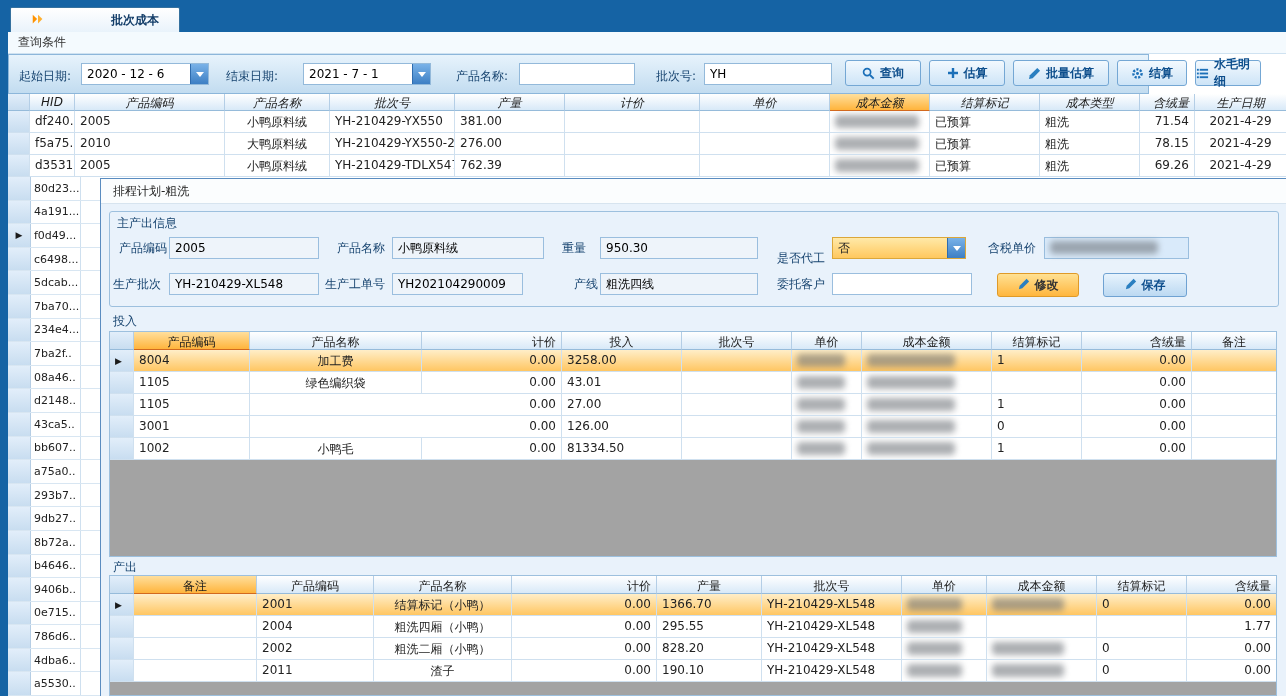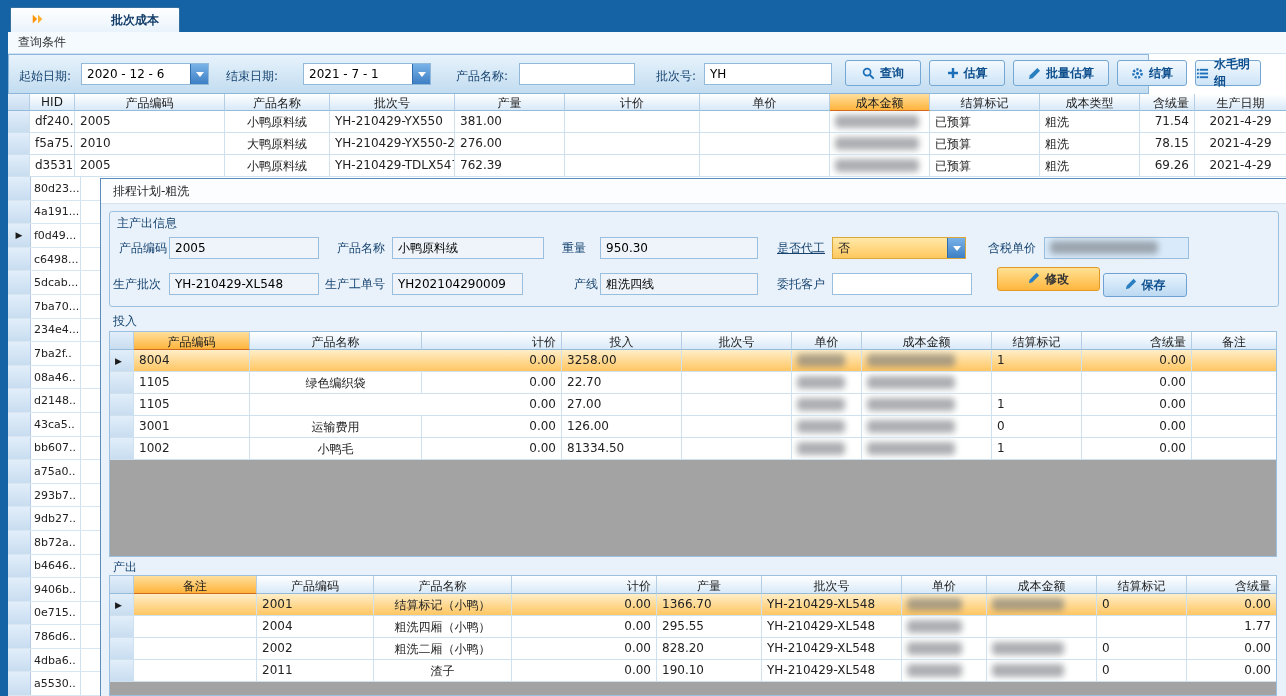--- a/index.html
+++ b/index.html
@@ -45,21 +45,21 @@
   .arrow{display:none;font-size:9px;color:#1a1a1a;line-height:14px;}
   .sel .arrow,.cur .arrow{display:inline;}
   .blob{display:none;height:13px;border-radius:4px;background:#676c72;opacity:.55;filter:blur(3px);
         vertical-align:middle;}
   .redacted .blob{display:inline-block;}
   .grayfill{position:absolute;left:0;right:0;bottom:0;background:#a3a3a3;}
 
   
   .maingrid{position:absolute;left:8px;top:94px;width:1278px;}
   .mg-header{position:relative;height:17px;}
-  .mg-header .cell{padding-top:1px;}
+  .mg-header .cell{padding-top:1px;font-style:italic;}
   .mg-ind{left:0;width:22px;background:linear-gradient(#e2eefa,#c8ddf0);}
   .mg-hid{left:22px;width:45px;}
   .mg-code{left:67px;width:150px;}
   .mg-name{left:217px;width:105px;text-align:center;}
   .mg-batch{left:322px;width:125px;}
   .mg-qty{left:447px;width:110px;}
   .mg-price{left:557px;width:135px;}
   .mg-unit{left:692px;width:130px;}
   .mg-cost{left:822px;width:100px;}
   .mg-mark{left:922px;width:110px;}
@@ -409,40 +409,40 @@
 
     <div class="groupbox" style="left:8px;top:32px;width:1170px;height:96px;"></div>
     <span class="gb-label" style="left:16px;top:36px;">主产出信息</span>
 
     <span class="f-label" style="left:18px;top:61px;">产品编码</span>
     <input class="f-input" style="left: 68px; top: 58px; width: 150px;" value="2005">
     <span class="f-label" style="left:236px;top:61px;">产品名称</span>
     <input class="f-input" style="left: 291px; top: 58px; width: 152px;" value="小鸭原料绒">
     <span class="f-label" style="left:461px;top:61px;">重量</span>
     <input class="f-input" style="left: 499px; top: 58px; width: 158px;" value="950.30">
-    <span class="f-label" style="left:676px;top:61px;text-decoration:underline;">是否代工</span>
+    <span class="f-label" style="left:676px;top:71px;">是否代工</span>
     <div class="combo" style="left:731px;top:58px;width:134px;">
       <span class="combo-text">否</span>
       <div class="dd-btn">
           <div class="dd-tri"></div>
         </div>
     </div>
     <span class="f-label" style="left:887px;top:61px;">含税单价</span>
     <div class="f-input bluebg redacted" style="left:943px;top:58px;width:145px;"><span class="blob" style="width:108px"></span></div>
 
     <span class="f-label" style="left:12px;top:97px;">生产批次</span>
     <input class="f-input" style="left: 68px; top: 94px; width: 150px;" value="YH-210429-XL548">
     <span class="f-label" style="left:224px;top:97px;">生产工单号</span>
     <input class="f-input" style="left: 291px; top: 94px; width: 131px;" value="YH202104290009">
     <span class="f-label" style="left:473px;top:97px;">产线</span>
     <input class="f-input" style="left: 499px; top: 94px; width: 158px;" value="粗洗四线">
     <span class="f-label" style="left:676px;top:97px;">委托客户</span>
     <input class="f-input white" style="left: 731px; top: 94px; width: 140px;" value="">
 
-    <div class="panel-btn btn-orange" style="left:896px;top:88px;width:103px;">
+    <div class="panel-btn btn-orange" style="left:896px;top:94px;width:82px;">
       <span>
         <svg width="12" height="12" viewBox="0 0 14 14">
             <path d="M1 13l1-4 8-8 3 3-8 8z" fill="#2a7fc0"></path>
           </svg>
       </span>
       <span>修改</span>
     </div>
     <div class="panel-btn btn-blue" style="left:1002px;top:94px;width:84px;">
       <span>
         <svg width="12" height="12" viewBox="0 0 14 14">
@@ -465,36 +465,37 @@
         <div class="cell gh in-cost">成本金额</div>
         <div class="cell gh in-mark">结算标记</div>
         <div class="cell gh in-down">含绒量</div>
         <div class="cell gh in-note">备注</div>
       </div>
       <div>
 
           <div class="grow sel">
             <div class="cell in-ind"><span class="arrow">▶</span></div>
             <div class="cell in-code">8004</div>
+            <div class="cell in-name">加工费</div>
             <div class="cell in-price">0.00</div>
             <div class="cell in-input">3258.00</div>
             <div class="cell in-batch"></div>
             <div class="cell in-unit redacted"><span class="blob" style="width:48px"></span></div>
             <div class="cell in-cost redacted"><span class="blob" style="width:88px"></span></div>
             <div class="cell in-mark">1</div>
             <div class="cell in-down">0.00</div>
             <div class="cell in-note"></div>
           </div>
 
           <div class="grow">
             <div class="cell in-ind"></div>
             <div class="cell in-code">1105</div>
             <div class="cell in-name">绿色编织袋</div>
             <div class="cell in-price">0.00</div>
-            <div class="cell in-input">22.70</div>
+            <div class="cell in-input">43.01</div>
             <div class="cell in-batch"></div>
             <div class="cell in-unit redacted"><span class="blob" style="width:48px"></span></div>
             <div class="cell in-cost redacted"><span class="blob" style="width:88px"></span></div>
             <div class="cell in-mark"></div>
             <div class="cell in-down">0.00</div>
             <div class="cell in-note"></div>
           </div>
 
           <div class="grow">
             <div class="cell in-ind"></div>
@@ -505,21 +506,20 @@
             <div class="cell in-unit redacted"><span class="blob" style="width:48px"></span></div>
             <div class="cell in-cost redacted"><span class="blob" style="width:88px"></span></div>
             <div class="cell in-mark">1</div>
             <div class="cell in-down">0.00</div>
             <div class="cell in-note"></div>
           </div>
 
           <div class="grow">
             <div class="cell in-ind"></div>
             <div class="cell in-code">3001</div>
-            <div class="cell in-name">运输费用</div>
             <div class="cell in-price">0.00</div>
             <div class="cell in-input">126.00</div>
             <div class="cell in-batch"></div>
             <div class="cell in-unit redacted"><span class="blob" style="width:48px"></span></div>
             <div class="cell in-cost redacted"><span class="blob" style="width:88px"></span></div>
             <div class="cell in-mark">0</div>
             <div class="cell in-down">0.00</div>
             <div class="cell in-note"></div>
           </div>
 

